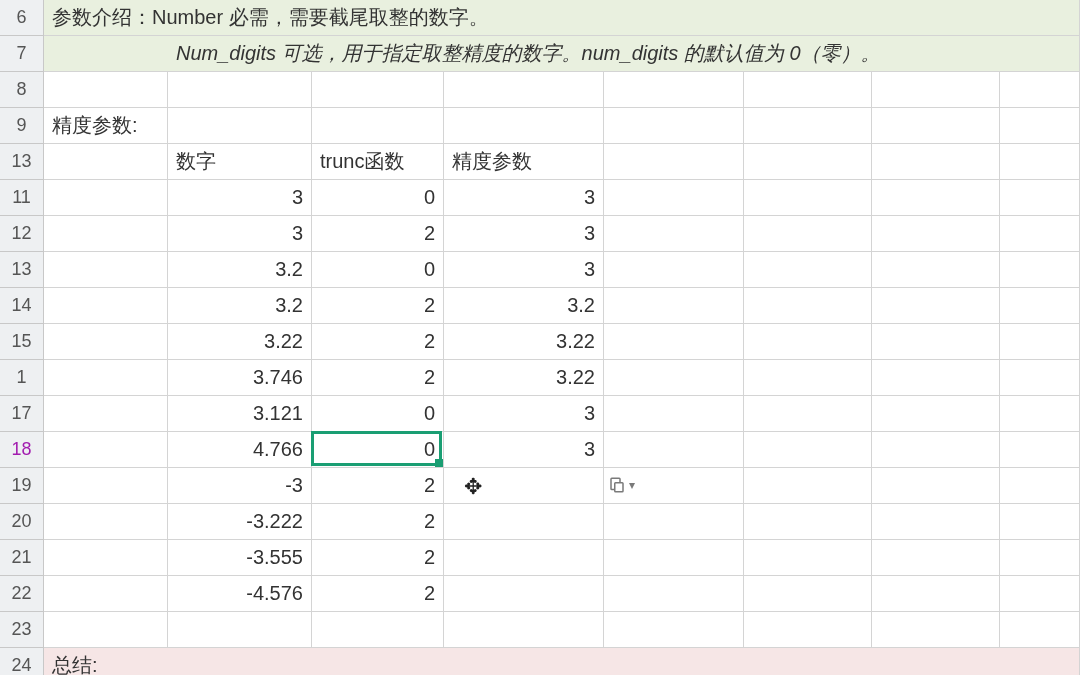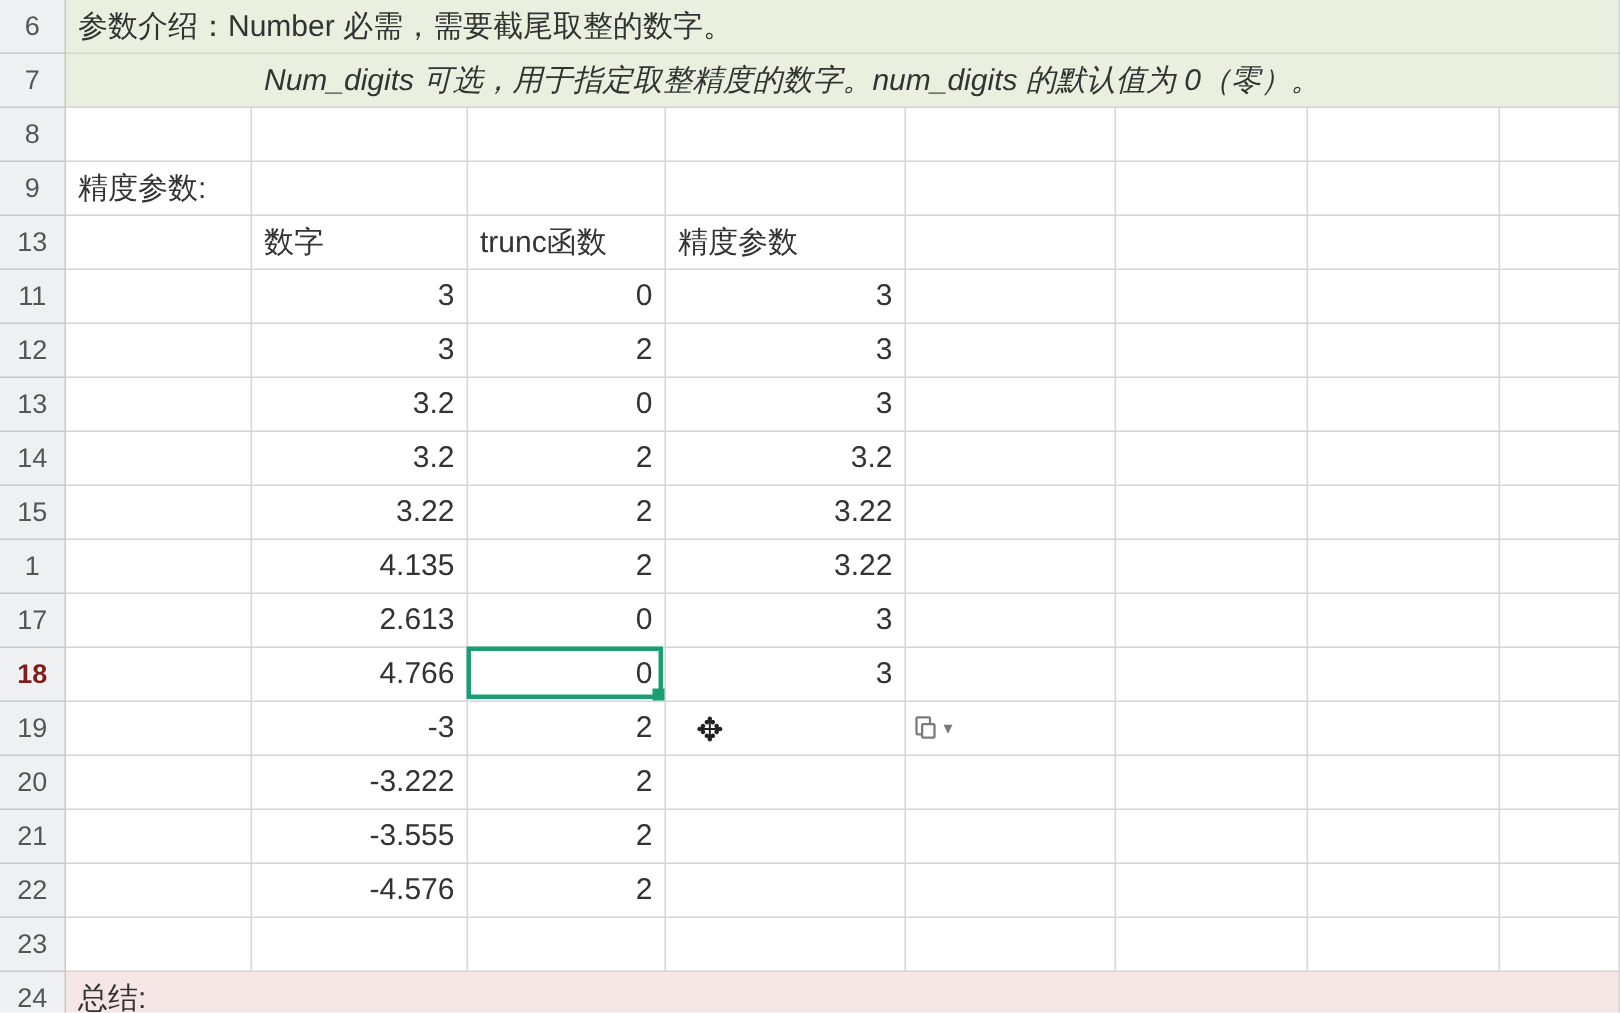--- a/index.html
+++ b/index.html
@@ -23,21 +23,21 @@
   .hdr {
     background: #eef0f2;
     border-right: 1px solid #c8c8c8;
     border-bottom: 1px solid #c8c8c8;
     display: flex;
     align-items: center;
     justify-content: center;
     color: #555;
     font-size: 18px;
   }
-  .hdr.active { color: #7f1d1d; font-weight: 700; }
+  .hdr.active { color: #a21caf; font-weight: 400; }
   .cell {
     border-right: 1px solid #d4d4d4;
     border-bottom: 1px solid #d4d4d4;
     display: flex;
     align-items: center;
     padding: 0 8px;
     position: relative;
     background: #fff;
   }
   .cell.green { background: #e9f0df; }
@@ -209,36 +209,36 @@
     <div class="cell num">
       <span>3.22</span>
     </div>
     <div class="cell"></div>
     <div class="cell"></div>
     <div class="cell"></div>
     <div class="cell"></div>
     <div class="hdr">1</div>
     <div class="cell"></div>
     <div class="cell num">
-      <span>4.135</span>
+      <span>3.746</span>
     </div>
     <div class="cell num">
       <span>2</span>
     </div>
     <div class="cell num">
       <span>3.22</span>
     </div>
     <div class="cell"></div>
     <div class="cell"></div>
     <div class="cell"></div>
     <div class="cell"></div>
     <div class="hdr">17</div>
     <div class="cell"></div>
     <div class="cell num">
-      <span>2.613</span>
+      <span>3.121</span>
     </div>
     <div class="cell num">
       <span>0</span>
     </div>
     <div class="cell num">
       <span>3</span>
     </div>
     <div class="cell"></div>
     <div class="cell"></div>
     <div class="cell"></div>

